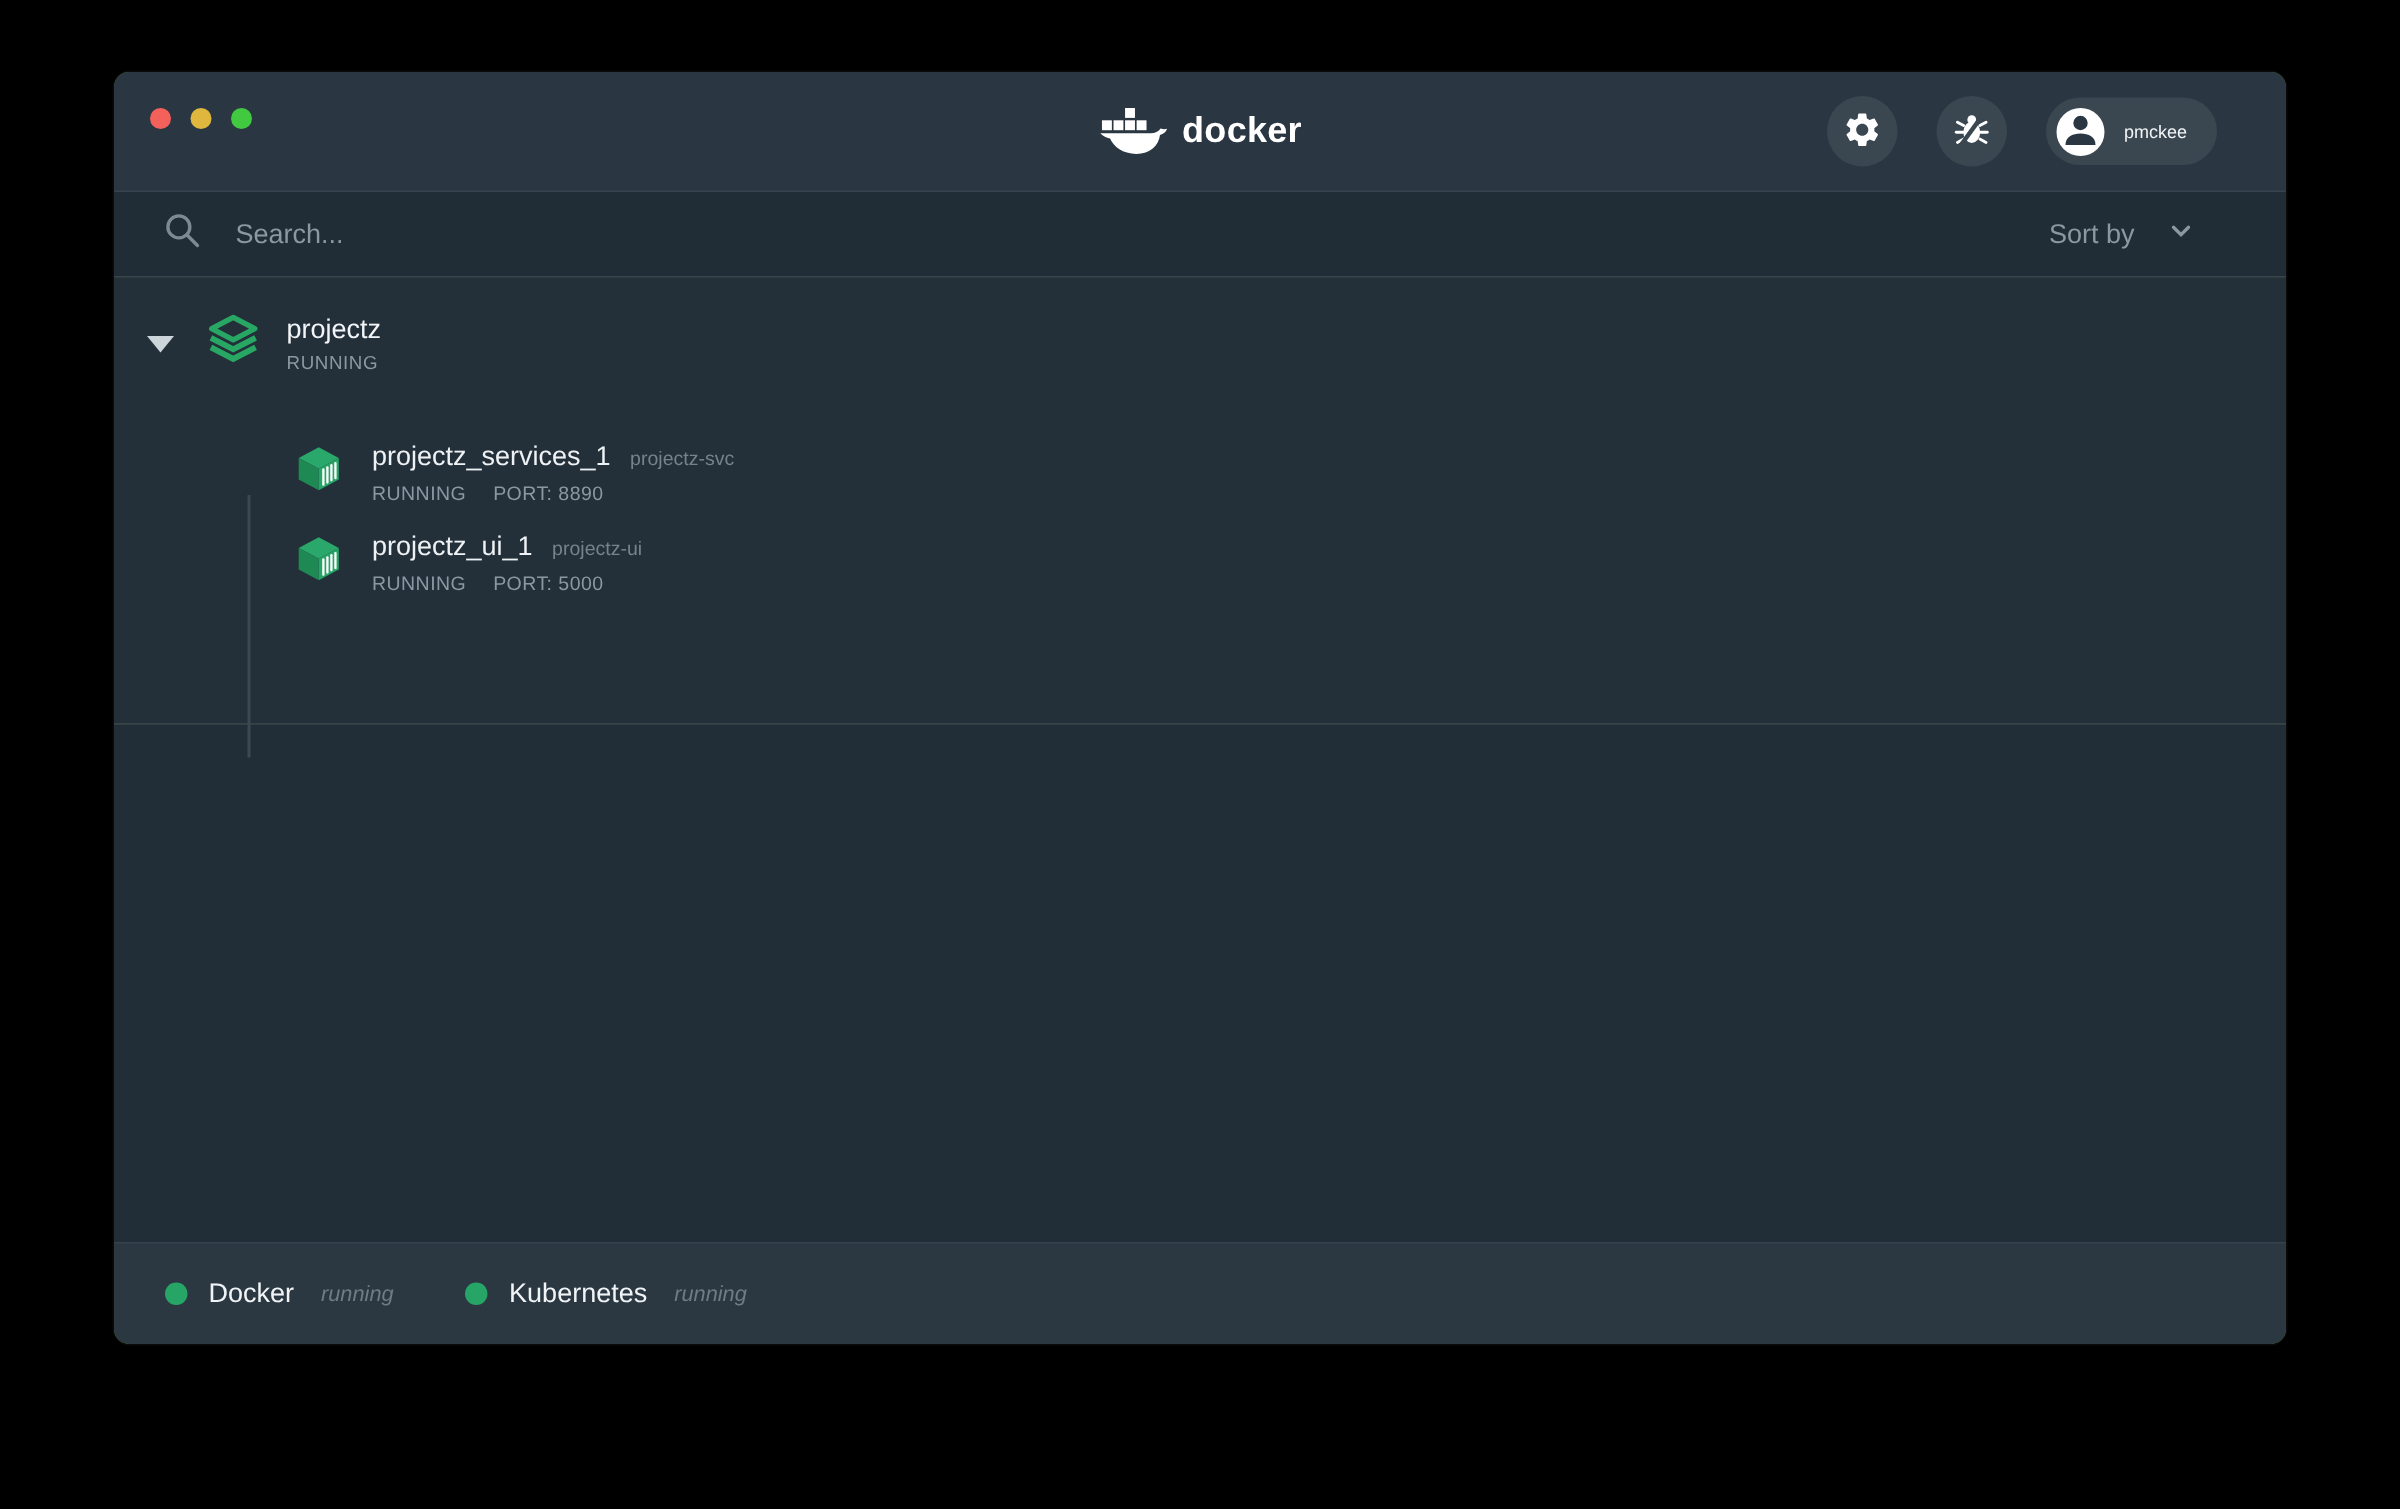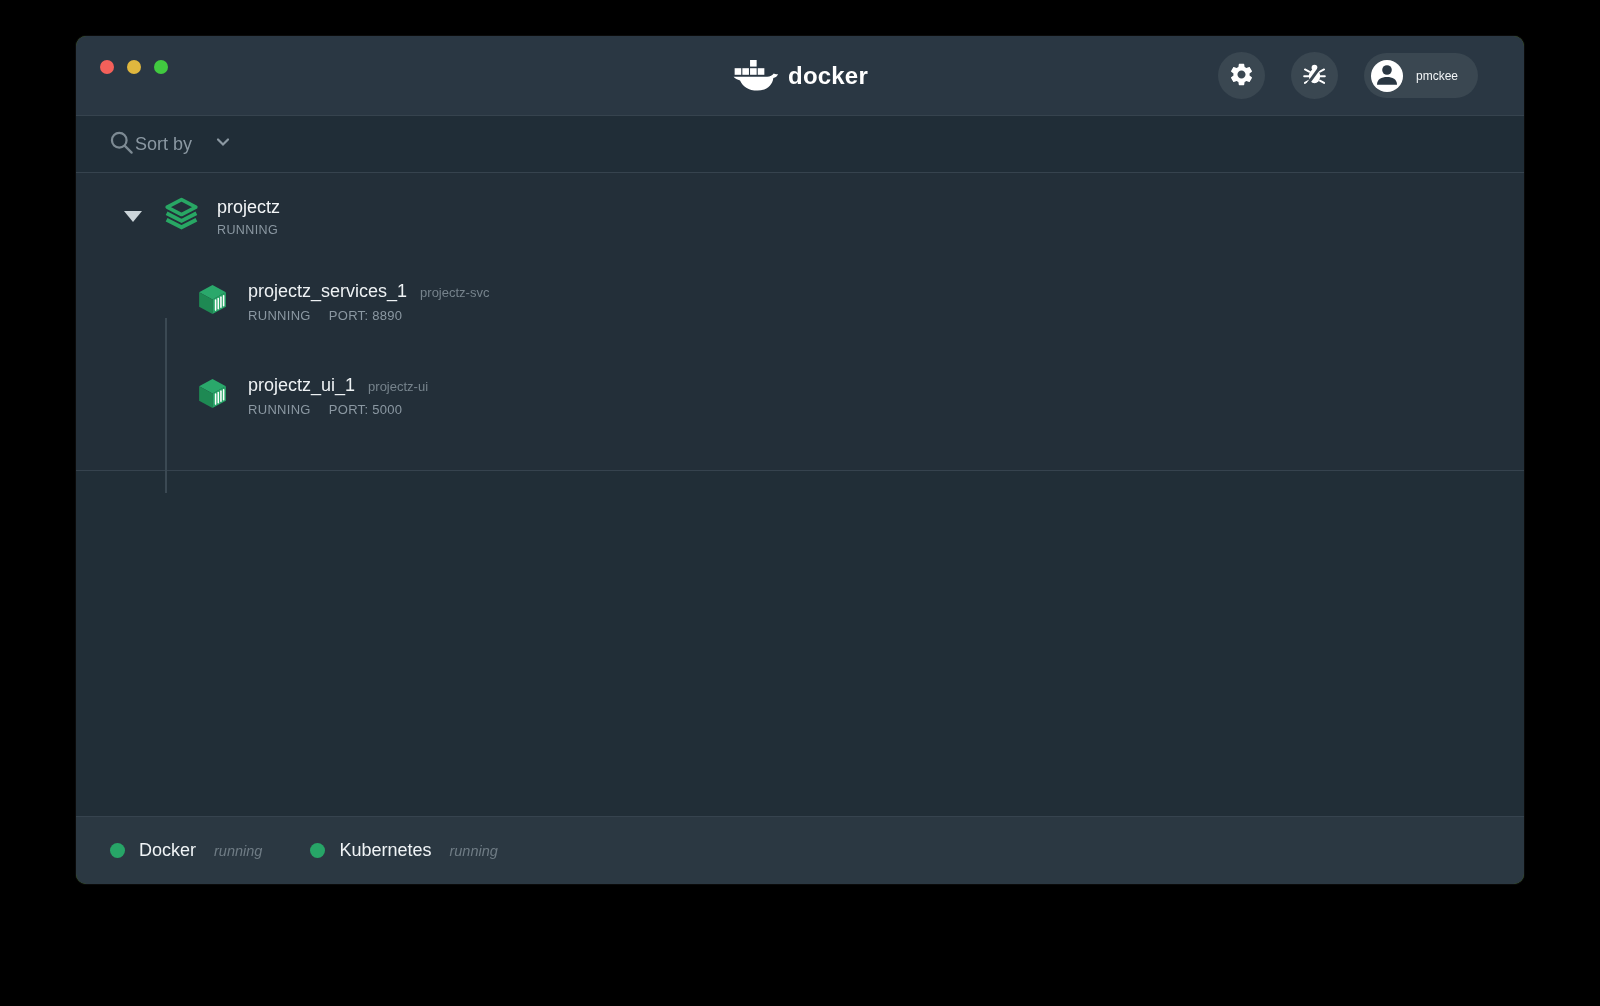--- a/index.html
+++ b/index.html
@@ -1,20 +1,20 @@
 <!DOCTYPE html>
 <html><head>
 <meta charset="utf-8">
 <style>
   * { margin:0; padding:0; box-sizing:border-box; }
   html,body { width:1600px; height:1006px; background:#000; overflow:hidden;
     font-family:"Liberation Sans","DejaVu Sans",sans-serif;
     -webkit-font-smoothing:antialiased; }
 
-  .window { position:absolute; left:76px; top:36px; width:1448px; height:848px;
+  .window { position:absolute; left:76px; top:48px; width:1448px; height:848px;
     background:#4d7c0f; border-radius:10px; overflow:hidden;
     display:flex; flex-direction:column; box-shadow:0 0 0 1px rgba(255,255,255,0.04); }
 
   
   .titlebar { height:80px; flex:0 0 auto; background:#2a3743;
     border-bottom:1px solid #36434e; display:flex; align-items:center;
     padding:0 24px; position:relative; }
   .traffic { display:flex; gap:13px; align-items:center; margin-top:-18px; }
   .tl { width:14px; height:14px; border-radius:50%; display:inline-block; cursor:pointer; }
   .tl.red { background:#f4605a; } .tl.yellow { background:#e0b73e; } .tl.green { background:#41c940; }
@@ -40,29 +40,29 @@
   .search-input { flex:1; background:transparent; border:none; outline:none;
     color:#cfd8dc; font-size:18px; margin-left:22px;
     font-family:"Liberation Sans","DejaVu Sans",sans-serif; }
   .search-input::placeholder { color:#8b98a2; opacity:1; }
   .sort { display:flex; align-items:center; gap:23px; color:#8b98a2; font-size:18px; cursor:pointer; }
 
   
   .list { height:298px; flex:0 0 auto; background:#232f39; position:relative;
     border-bottom:1px solid #36434e; }
   .treeline { position:absolute; left:89px; top:145px; width:2px; height:175px; background:#3b4953; }
-  .project-row { display:flex; align-items:center; padding:23px 0 0 48px; cursor:pointer; }
+  .project-row { display:flex; align-items:center; padding:23px 0 0 22px; cursor:pointer; }
   .caret { width:0; height:0; border-left:9px solid transparent; border-right:9px solid transparent;
     border-top:11px solid #ccd5da; cursor:pointer; }
   .stack-icon { margin-left:21px; display:block; }
   .project-meta { margin-left:17px; }
   .project-name { color:#f2f5f7; font-size:18px; }
   .project-status { color:#8b98a2; font-size:12.5px; letter-spacing:0.4px; margin-top:5px; }
 
-  .containers { margin:44px 0 0 119px; display:flex; flex-direction:column; gap:52px; }
+  .containers { margin:44px 0 0 119px; display:flex; flex-direction:column; gap:18px; }
   .container-row { display:flex; cursor:pointer; }
   .box-icon { flex:0 0 auto; display:block; margin-top:1px; }
   .container-info { margin-left:18px; }
   .c-line1 { display:flex; align-items:baseline; }
   .c-name { color:#eef2f4; font-size:18px; }
   .c-image { color:#76838c; font-size:13px; margin-left:13px; }
   .c-line2 { margin-top:6px; display:flex; }
   .c-status, .c-port { color:#8b98a2; font-size:13px; letter-spacing:0.3px; }
   .c-port { margin-left:18px; }
 
@@ -145,20 +145,21 @@
     </div>
   </header>
 
   <div class="searchbar">
     <span>
       <svg width="27" height="27" viewBox="0 0 24 24" fill="none" stroke="#7d8a93" stroke-width="2" stroke-linecap="round">
         <circle cx="10" cy="10" r="6.5"></circle>
         <line x1="15" y1="15" x2="21" y2="21"></line>
       </svg>
     </span>
+    <input class="search-input" type="text" placeholder="Search..." style="">
     <div class="sort">
       <span>Sort by</span>
       <span>
         <svg width="16" height="16" viewBox="0 0 16 16" fill="none" stroke="#8b98a2" stroke-width="2.2" stroke-linecap="round">
           <polyline points="3,5.5 8,10.5 13,5.5"></polyline>
         </svg>
       </span>
     </div>
   </div>
 

